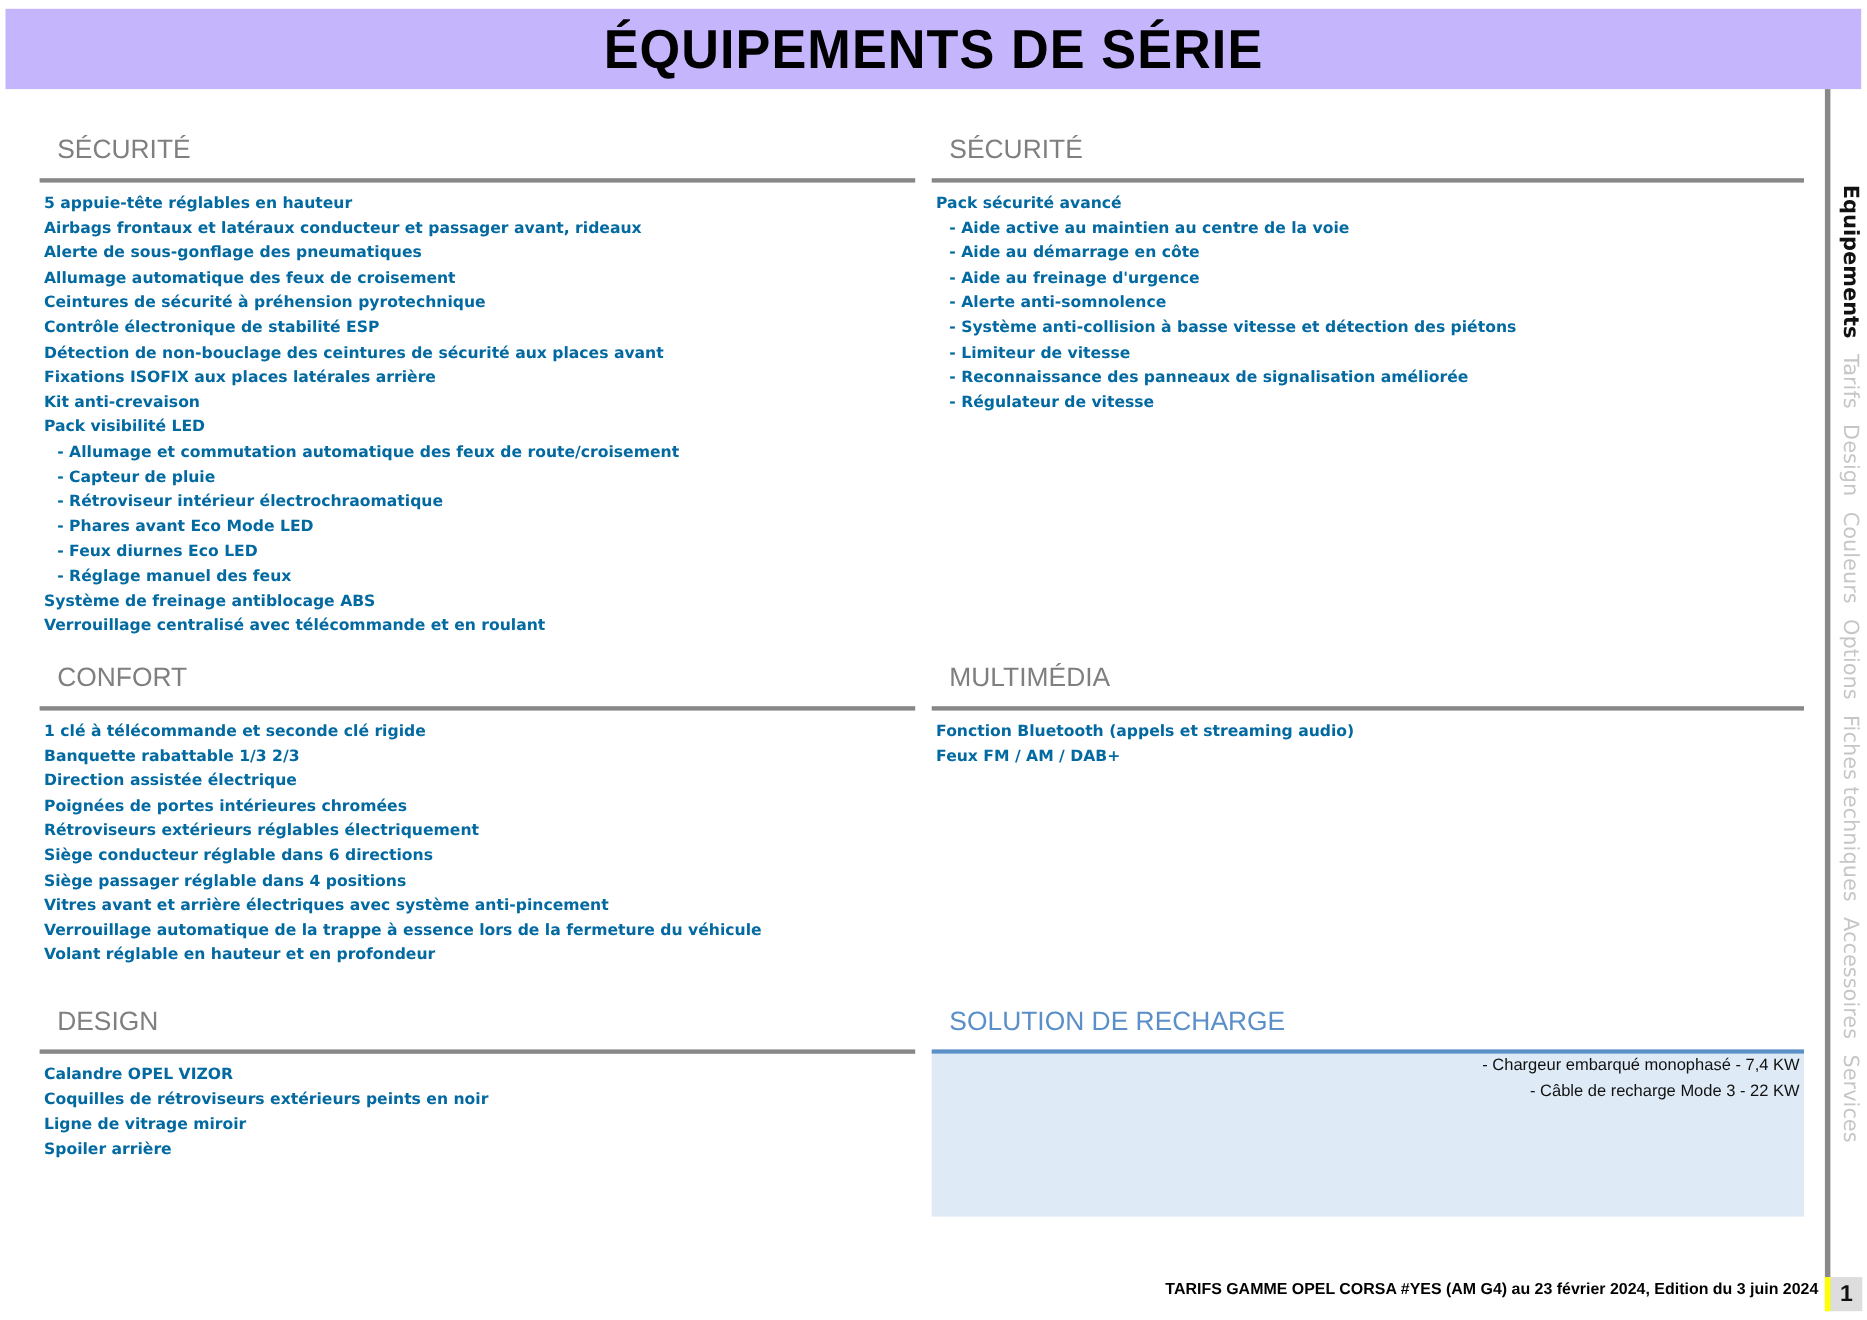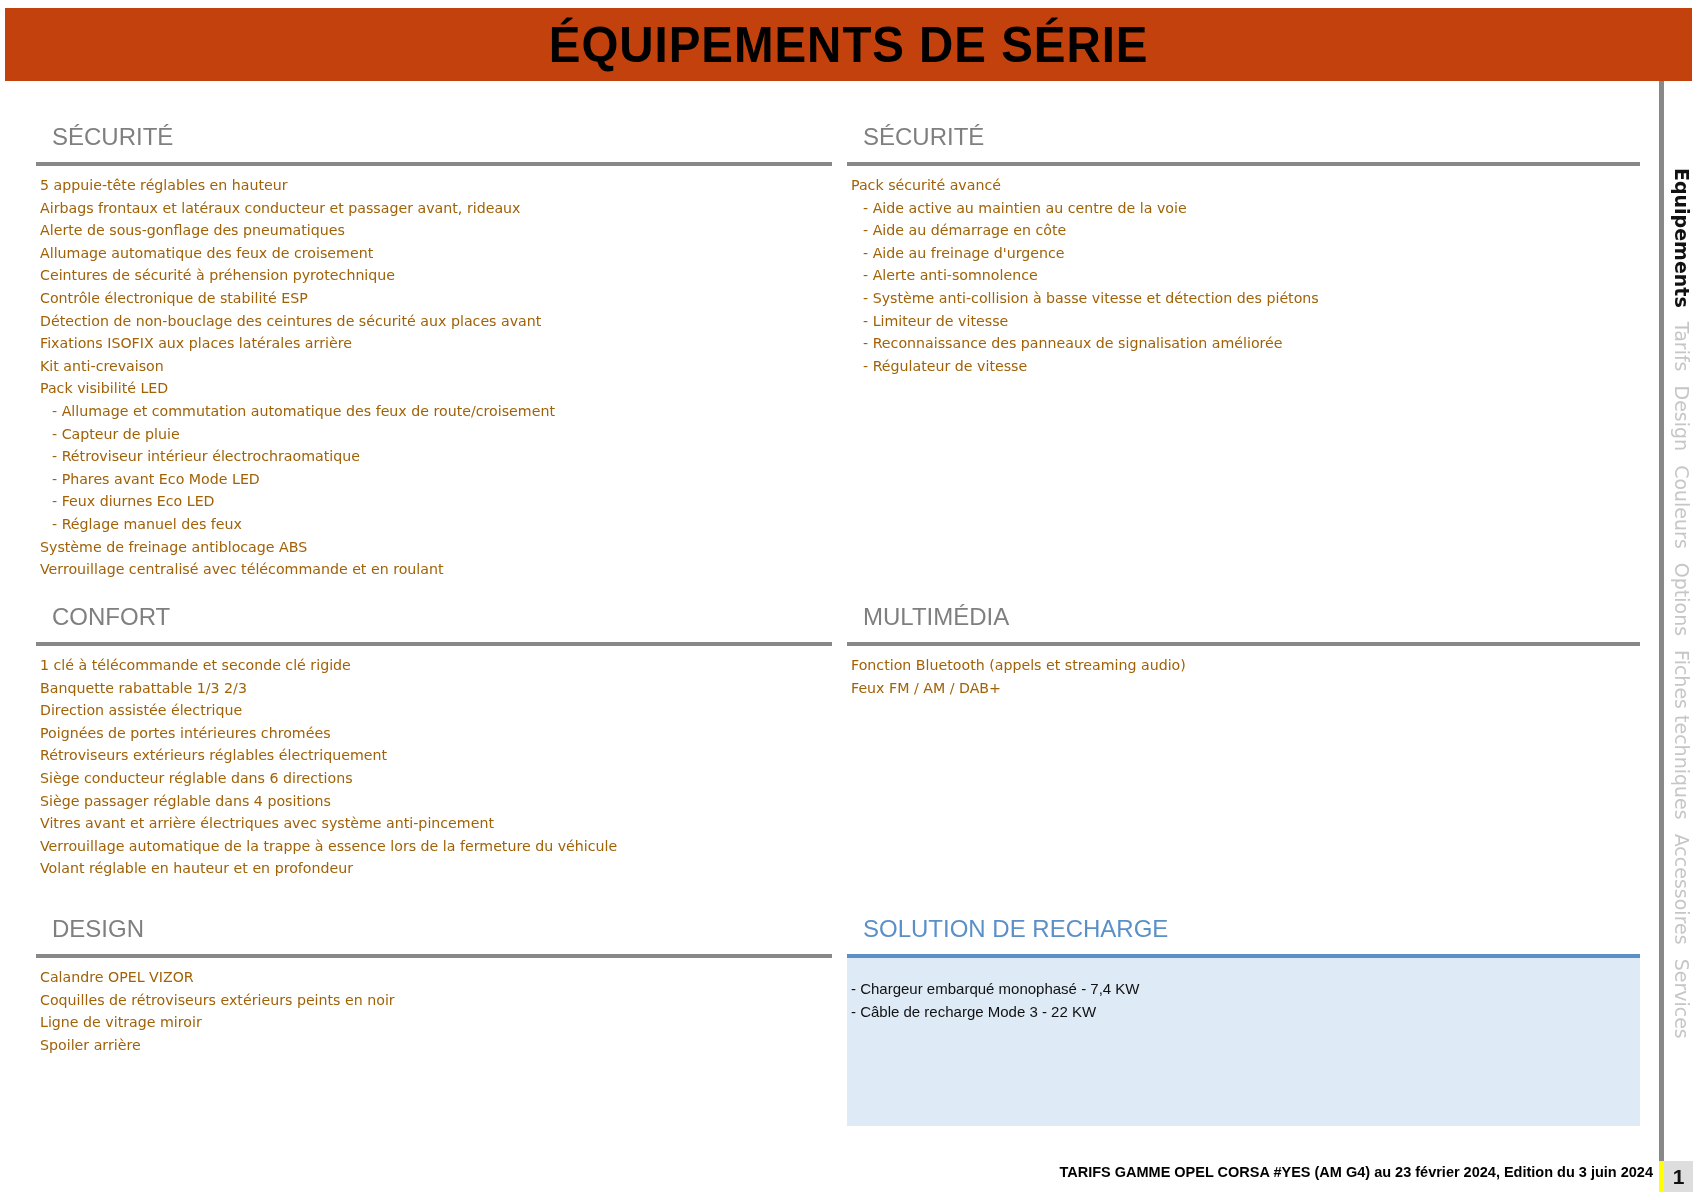--- a/index.html
+++ b/index.html
@@ -4,21 +4,21 @@
   <style>
     html, body { margin: 0; padding: 0; }
     body {
       width: 1697px; height: 1200px; position: relative; overflow: hidden;
       background: #ffffff;
       font-family: "DejaVu Sans", sans-serif;
       color: #111;
     }
     .title-banner {
       position: absolute; left: 5px; top: 8px; width: 1687px; height: 73px;
-      background: #c2410c;
+      background: #c4b5fd;
       display: flex; align-items: center; justify-content: center;
     }
     .title-banner h1 {
       margin: 0; font-family: "Liberation Sans", sans-serif; font-weight: bold;
       font-size: 50px; letter-spacing: 1px; color: #000; transform: scaleX(0.95);
     }
     .vbar {
       position: absolute; left: 1659px; top: 81px; width: 5px; height: 1082px;
       background: #888888;
     }
@@ -36,29 +36,30 @@
 
     .section { position: absolute; }
     .section h2 {
       margin: 12px; padding-left: 4px;
       font-family: "Liberation Sans", sans-serif; font-weight: normal; font-size: 24px;
       color: #7f7f7f; height: 26px; line-height: 26px;
     }
     .section .rule { height: 4px; background: #888; margin-top: 6px; }
     .section ul { list-style: none; margin: 0; padding: 8px 0 0 4px; }
     .section li {
-      font-size: 14.2px; height: 22.6px; line-height: 22.6px; white-space: nowrap; color: #a16207;
+      font-size: 14.2px; height: 22.6px; line-height: 22.6px; white-space: nowrap; color: #0369a1; font-weight: bold;
     }
     .section li.sub { padding-left: 12px; }
 
     .recharge h2 { color: #5a8fc8; }
     .recharge .rule { background: #5a8fc8; }
     .recharge .box {
-      background: #deeaf5; height: 148px; padding: 20px 4px 0 4px;
+      background: #deeaf5; height: 148px; padding: 0 4px 0 4px;
       font-family: "Liberation Sans", sans-serif;
+      text-align: right;
     }
     .recharge .box div { font-size: 15px; height: 22.6px; line-height: 22.6px; }
 
     .footer {
       position: absolute; right: 40px; top: 1164px; height: 26px;
       display: flex; align-items: flex-start;
     }
     .footer-text {
       font-family: "Liberation Sans", sans-serif; font-weight: bold; font-size: 14.5px; color: #000;
       margin-right: 4px;

